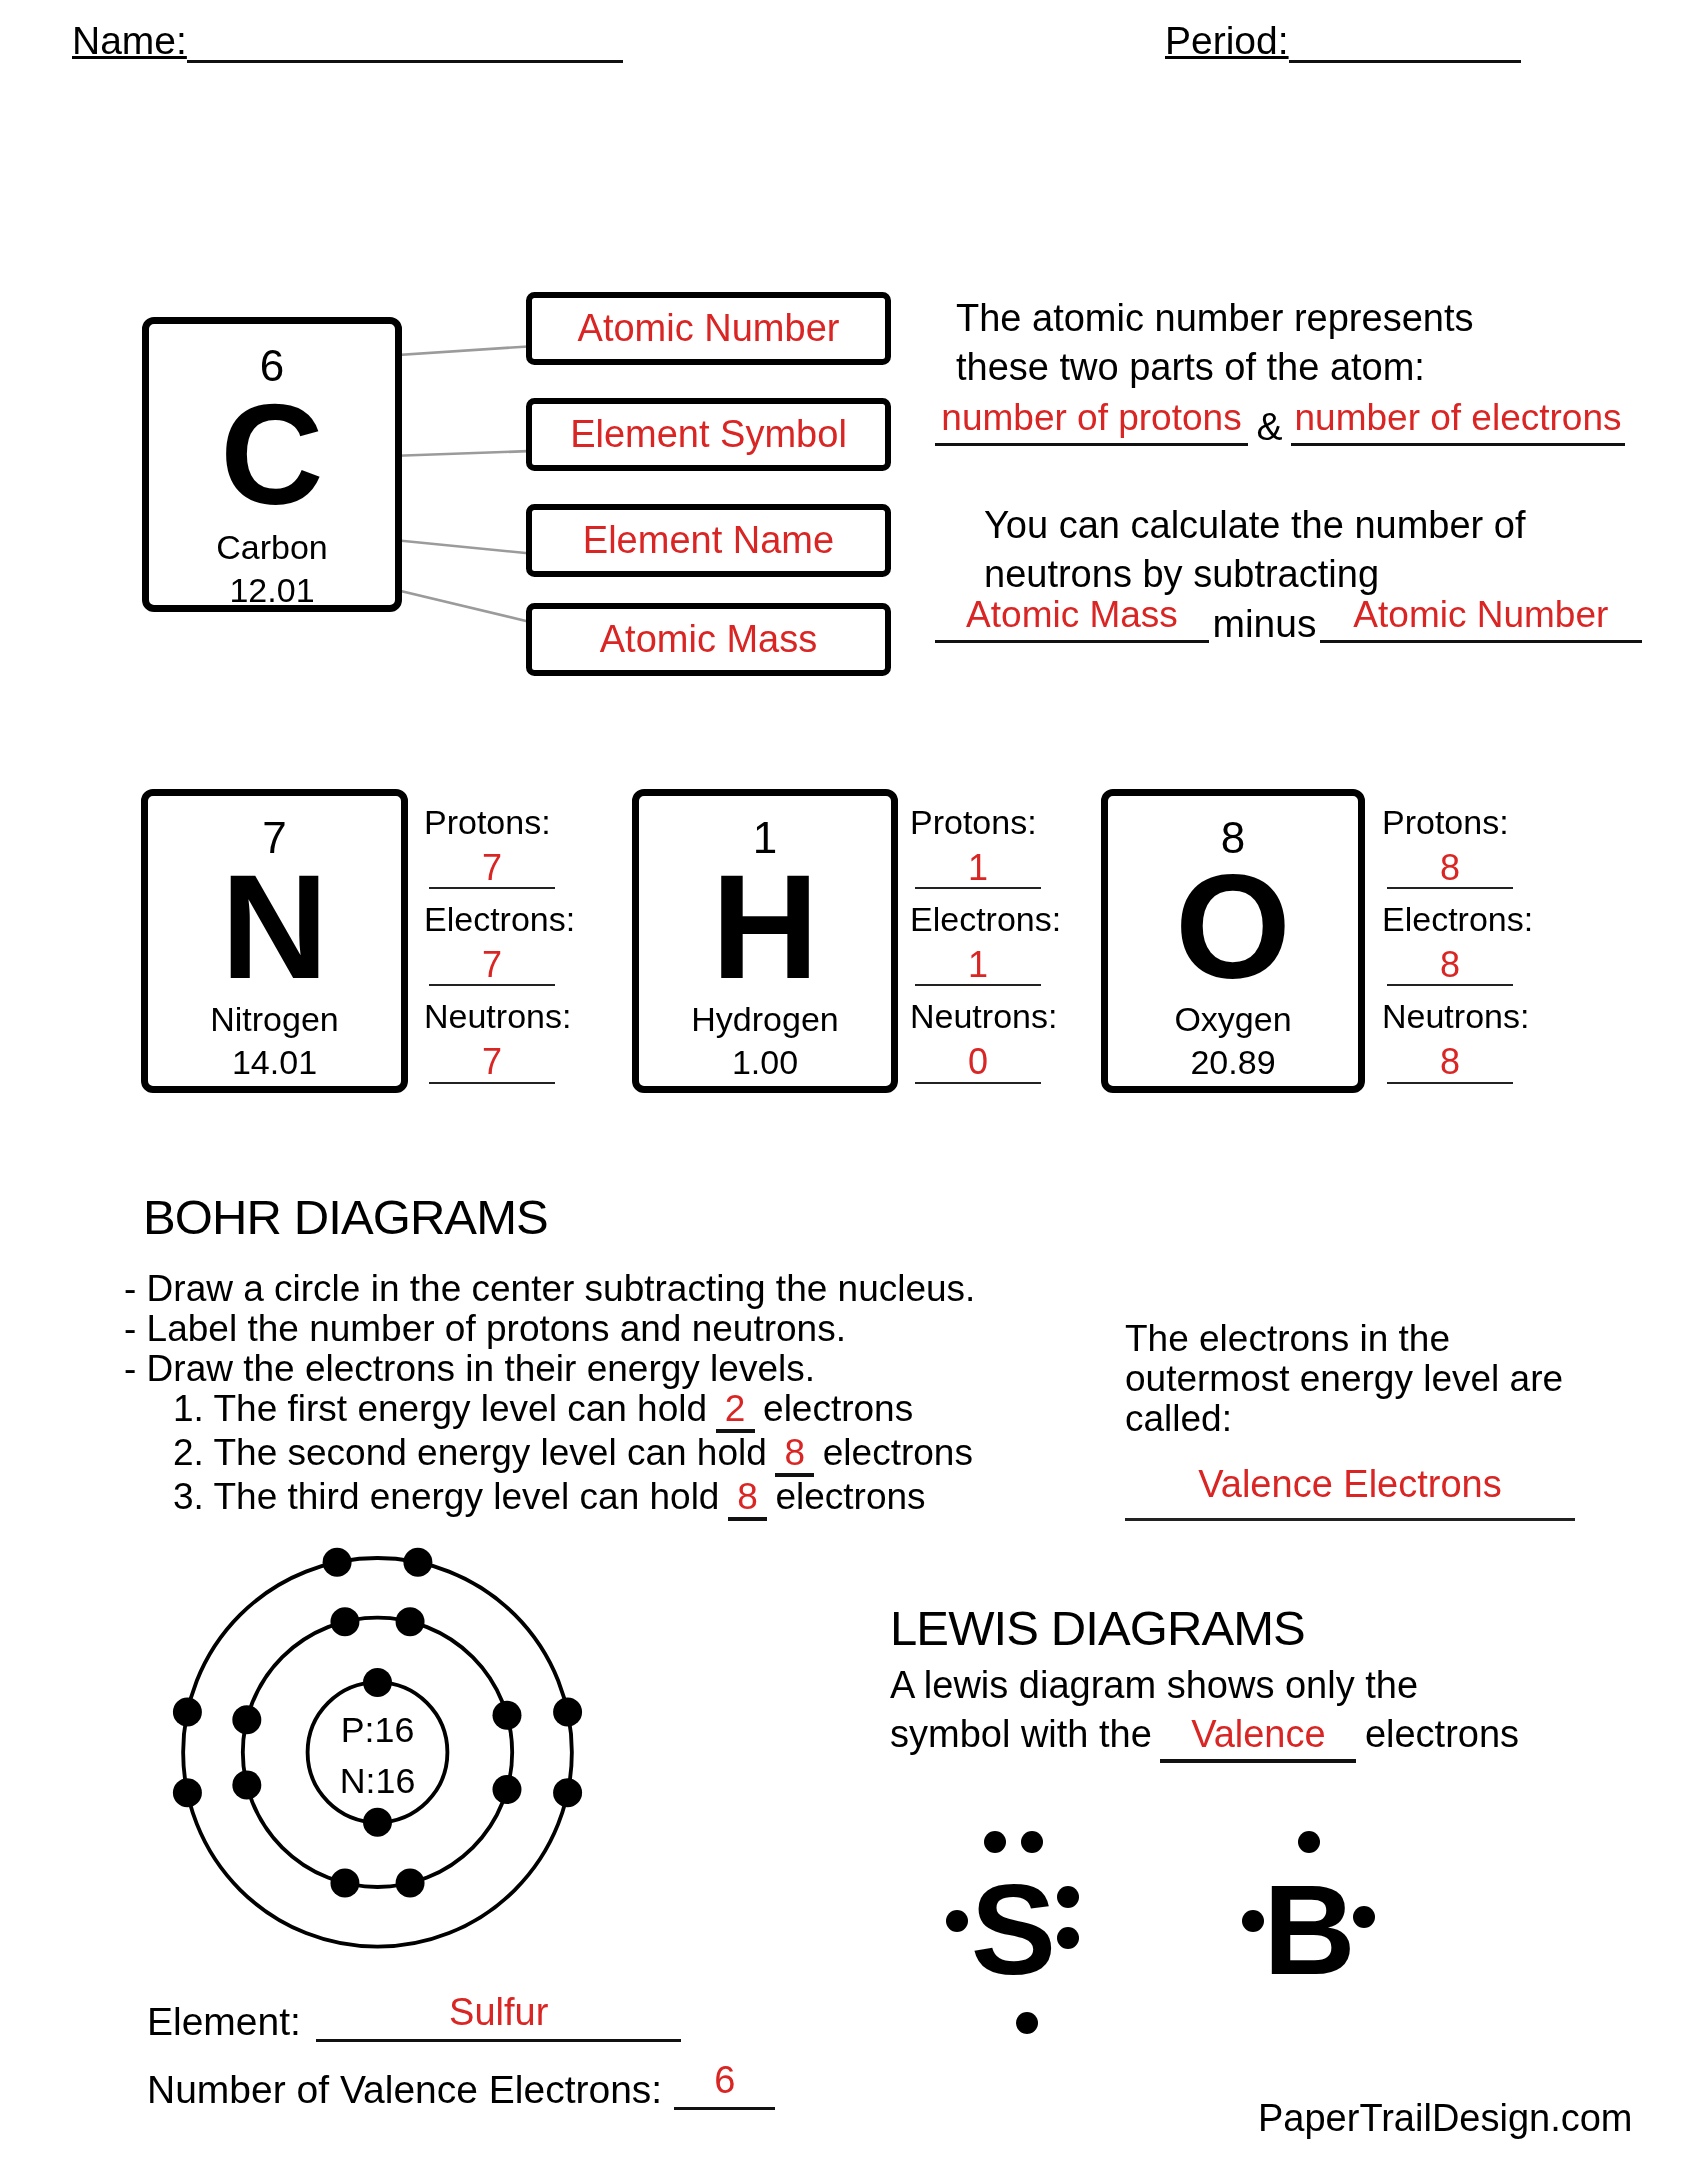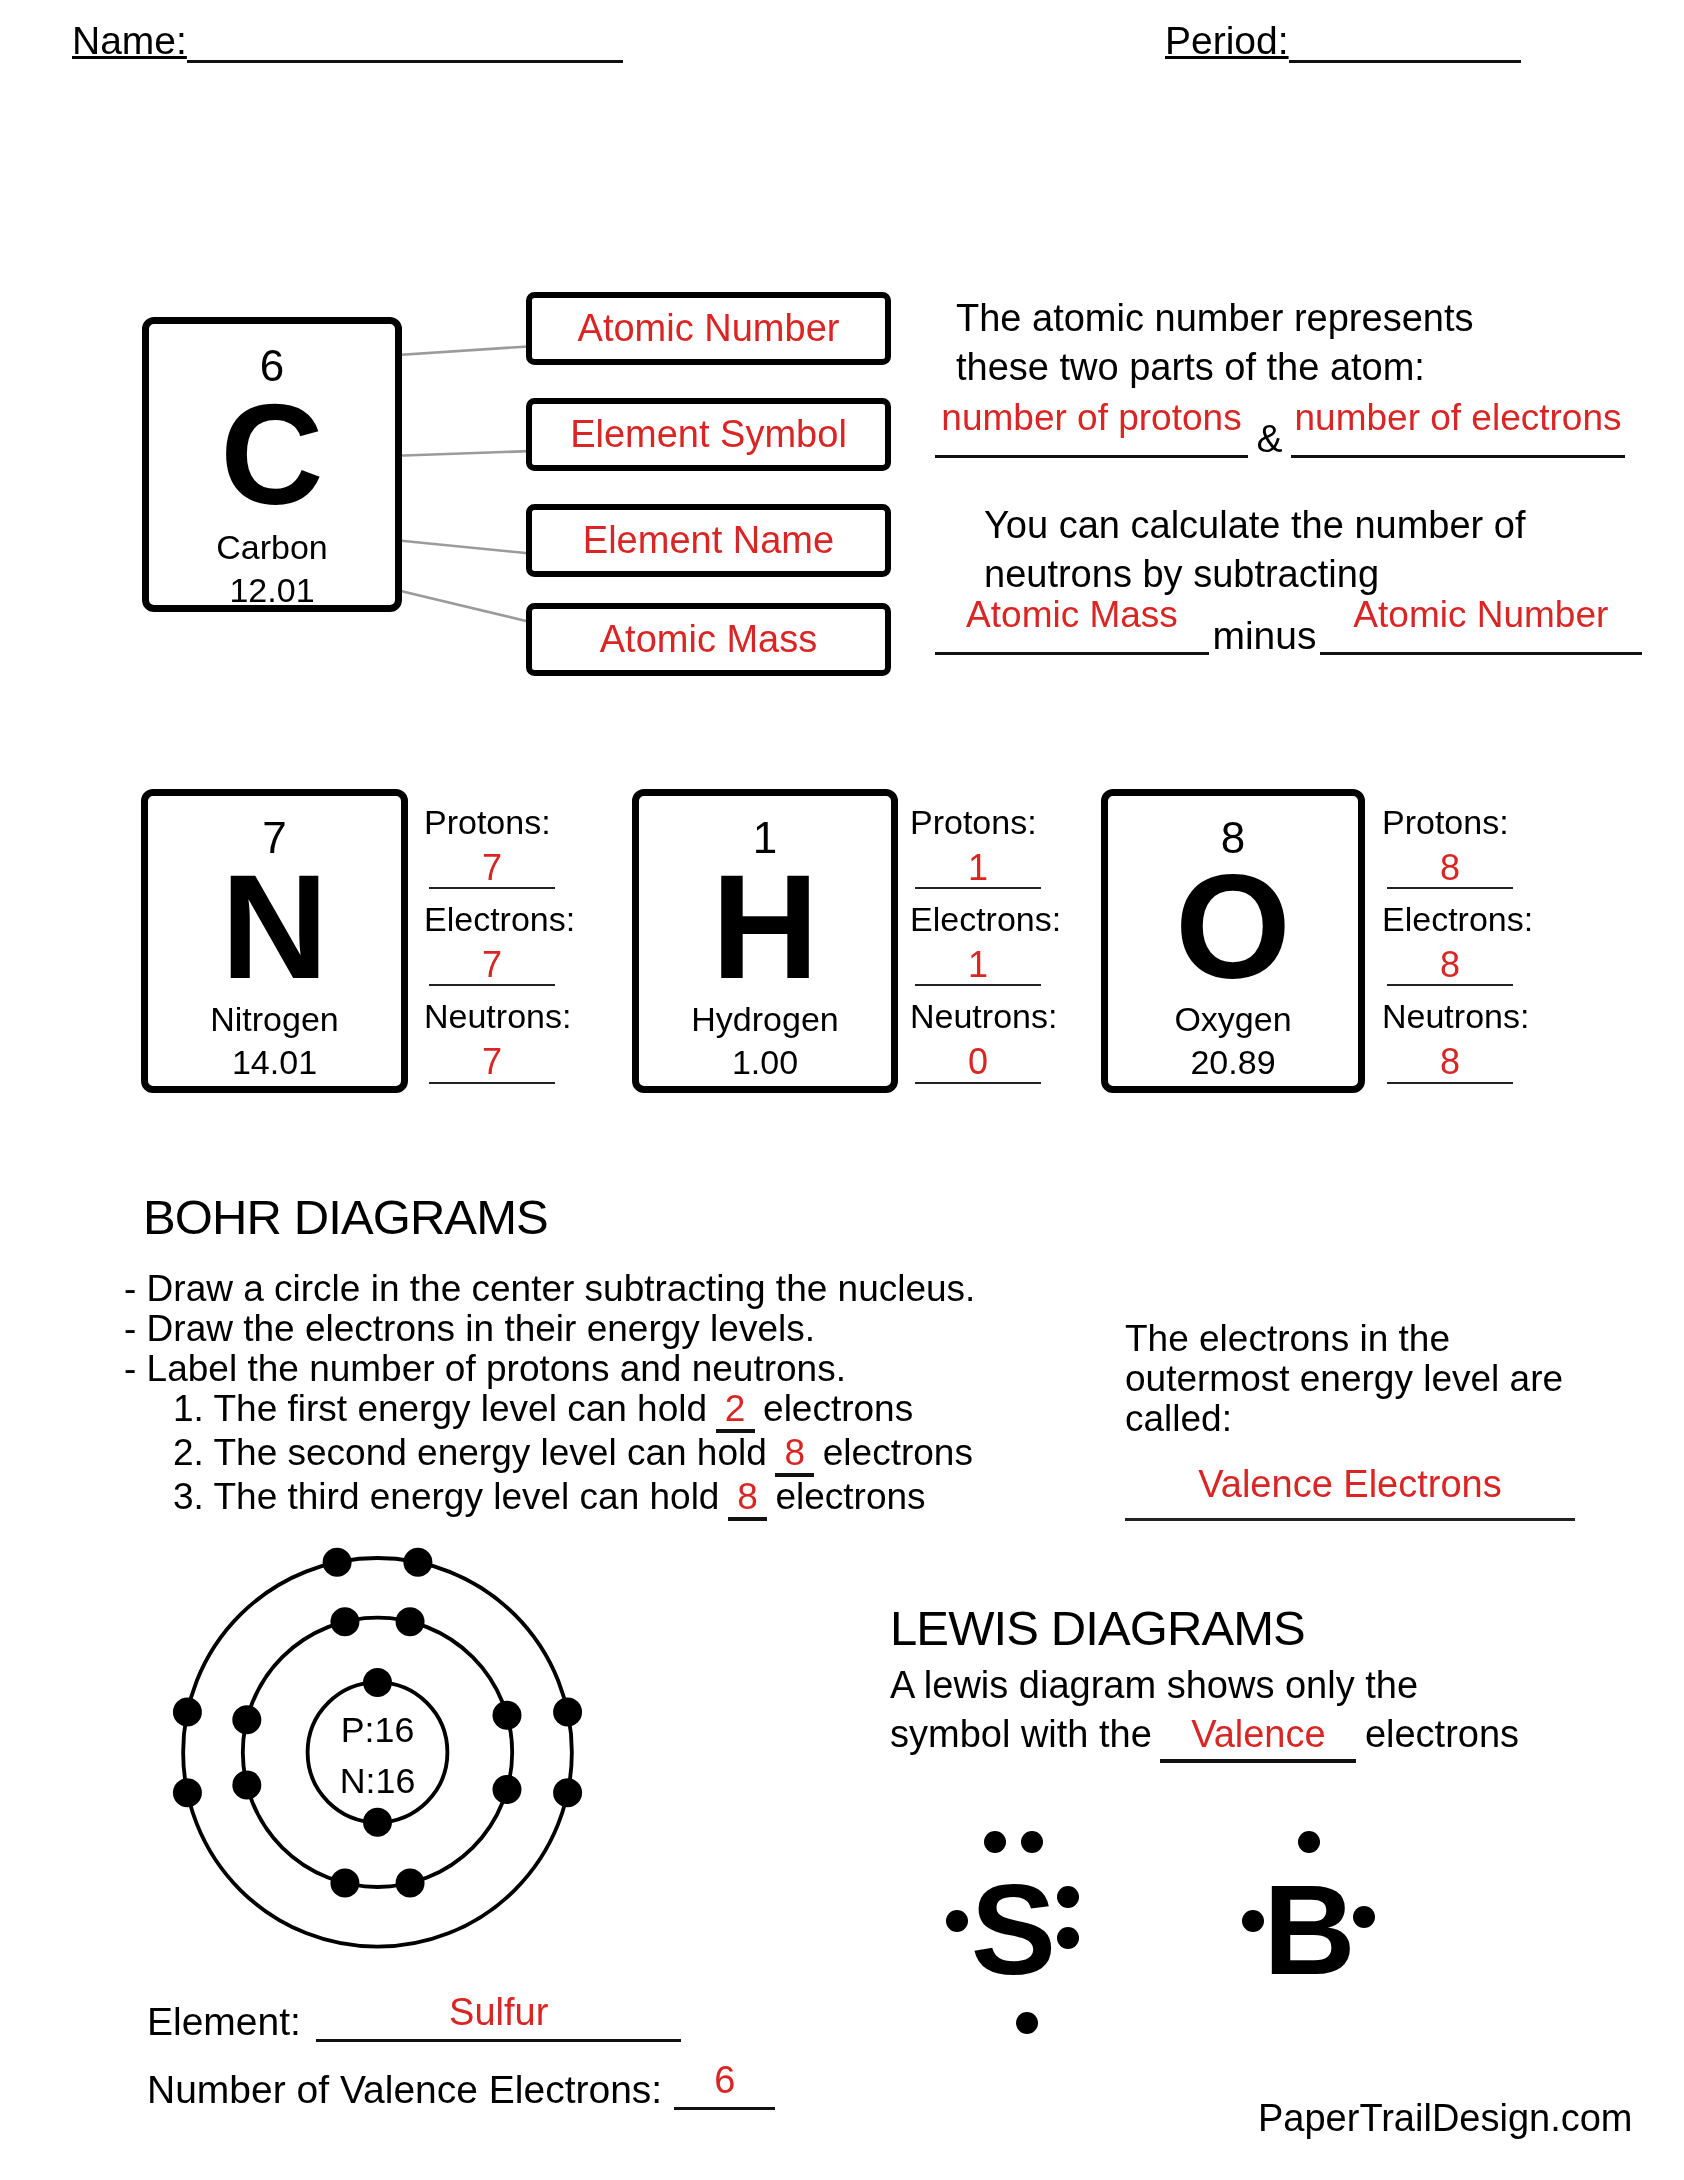--- a/index.html
+++ b/index.html
@@ -47,21 +47,21 @@
   :root { --red: #d92523; }
 
   .connectors { position: absolute; left: 0; top: 0; pointer-events: none; }
 
   .body-text { font-size: 38px; line-height: 49px; }
 
   .answer-row { position: absolute; display: flex; align-items: flex-end; }
   .blank {
     border-bottom: 3.4px solid #111; text-align: center;
     color: var(--red); font-size: 37px; line-height: 37px;
-    padding-bottom: 19px; white-space: nowrap;
+    padding-bottom: 7px; white-space: nowrap;
   }
   .join-word { font-size: 39px; line-height: 34px; margin: 0 8.5px 1.7px; color:#000; }
 
   
   .stats { position: absolute; width: 196px; }
   .stat-label { font-size: 34px; line-height: 36px; color: #000; }
   .stat-blank {
     width: 126px; margin: 8.5px 0 12px 5.1px; padding-bottom: 1.7px;
     border-bottom: 2.6px solid #222; text-align: center;
     color: var(--red); font-size: 36px; line-height: 37px;
@@ -208,22 +208,22 @@
     <div class="stat-label">Electrons:</div>
     <div class="stat-blank">8</div>
     <div class="stat-label">Neutrons:</div>
     <div class="stat-blank">8</div>
   </div>
 
   <div class="section-heading" style="left:143px; top:1189px;">BOHR DIAGRAMS</div>
 
   <div class="instr" style="left:124px; top:1269px;">
     <div class="line">- Draw a circle in the center subtracting the nucleus.</div>
+    <div class="line">- Label the number of protons and neutrons.</div>
     <div class="line">- Draw the electrons in their energy levels.</div>
-    <div class="line">- Label the number of protons and neutrons.</div>
     <div class="line numbered">
       <span>1. The first energy level can hold</span><span class="inline-blank">2</span><span>electrons</span>
     </div>
     <div class="line numbered">
       <span>2. The second energy level can hold</span><span class="inline-blank">8</span><span>electrons</span>
     </div>
     <div class="line numbered">
       <span>3. The third energy level can hold</span><span class="inline-blank">8</span><span>electrons</span>
     </div>
   </div>

